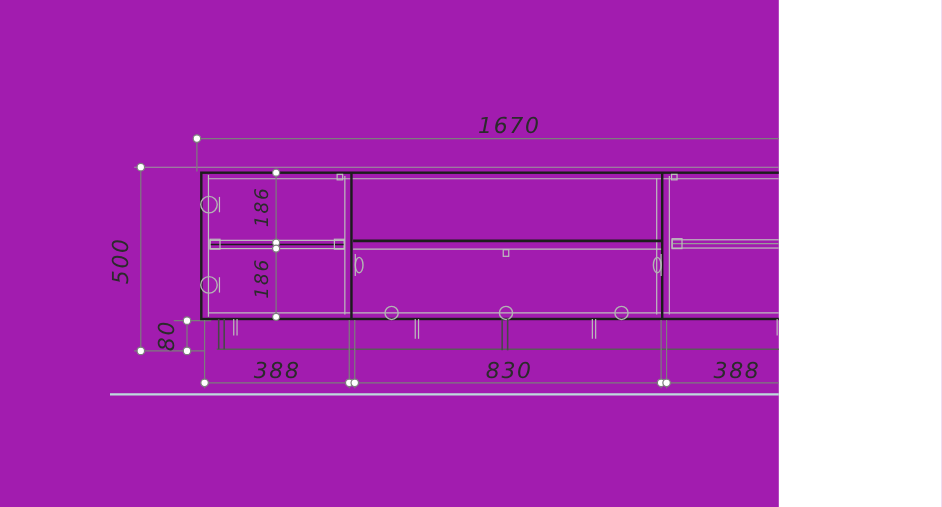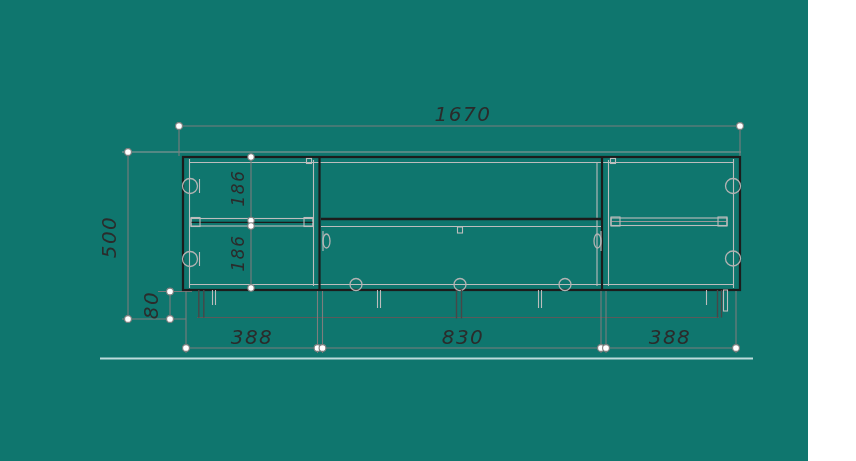--- a/index.html
+++ b/index.html
@@ -1,16 +1,16 @@
 <!DOCTYPE html>
 <html><head>
 <meta charset="utf-8">
 <style>
   html,body{margin:0;padding:0;background:#ffffff;}
-  .canvas{position:relative;width:808px;height:461px;background:#0f766e;overflow:hidden;
+  .canvas{position:relative;width:708px;height:461px;background:#a21caf;overflow:hidden;
           font-family:"DejaVu Sans",sans-serif;}
   svg{position:absolute;left:0;top:0;}
   .outline{stroke:#1c1c1c;stroke-width:2.2;fill:none;}
   .outline-thin{stroke:#1c1c1c;stroke-width:1.3;fill:none;}
   .thick{stroke:#1c1c1c;stroke-width:2.6;fill:none;}
   .dim{stroke:#7d7d7d;stroke-width:1.1;fill:none;}
   .dim-light{stroke:#9a9a9a;stroke-width:1;fill:none;}
   .light{stroke:#bdbdbd;stroke-width:1.1;fill:none;}
   .hw{stroke:#b3b3b3;stroke-width:1.3;fill:none;}
   .leg{stroke:#474747;stroke-width:1.4;fill:none;}

